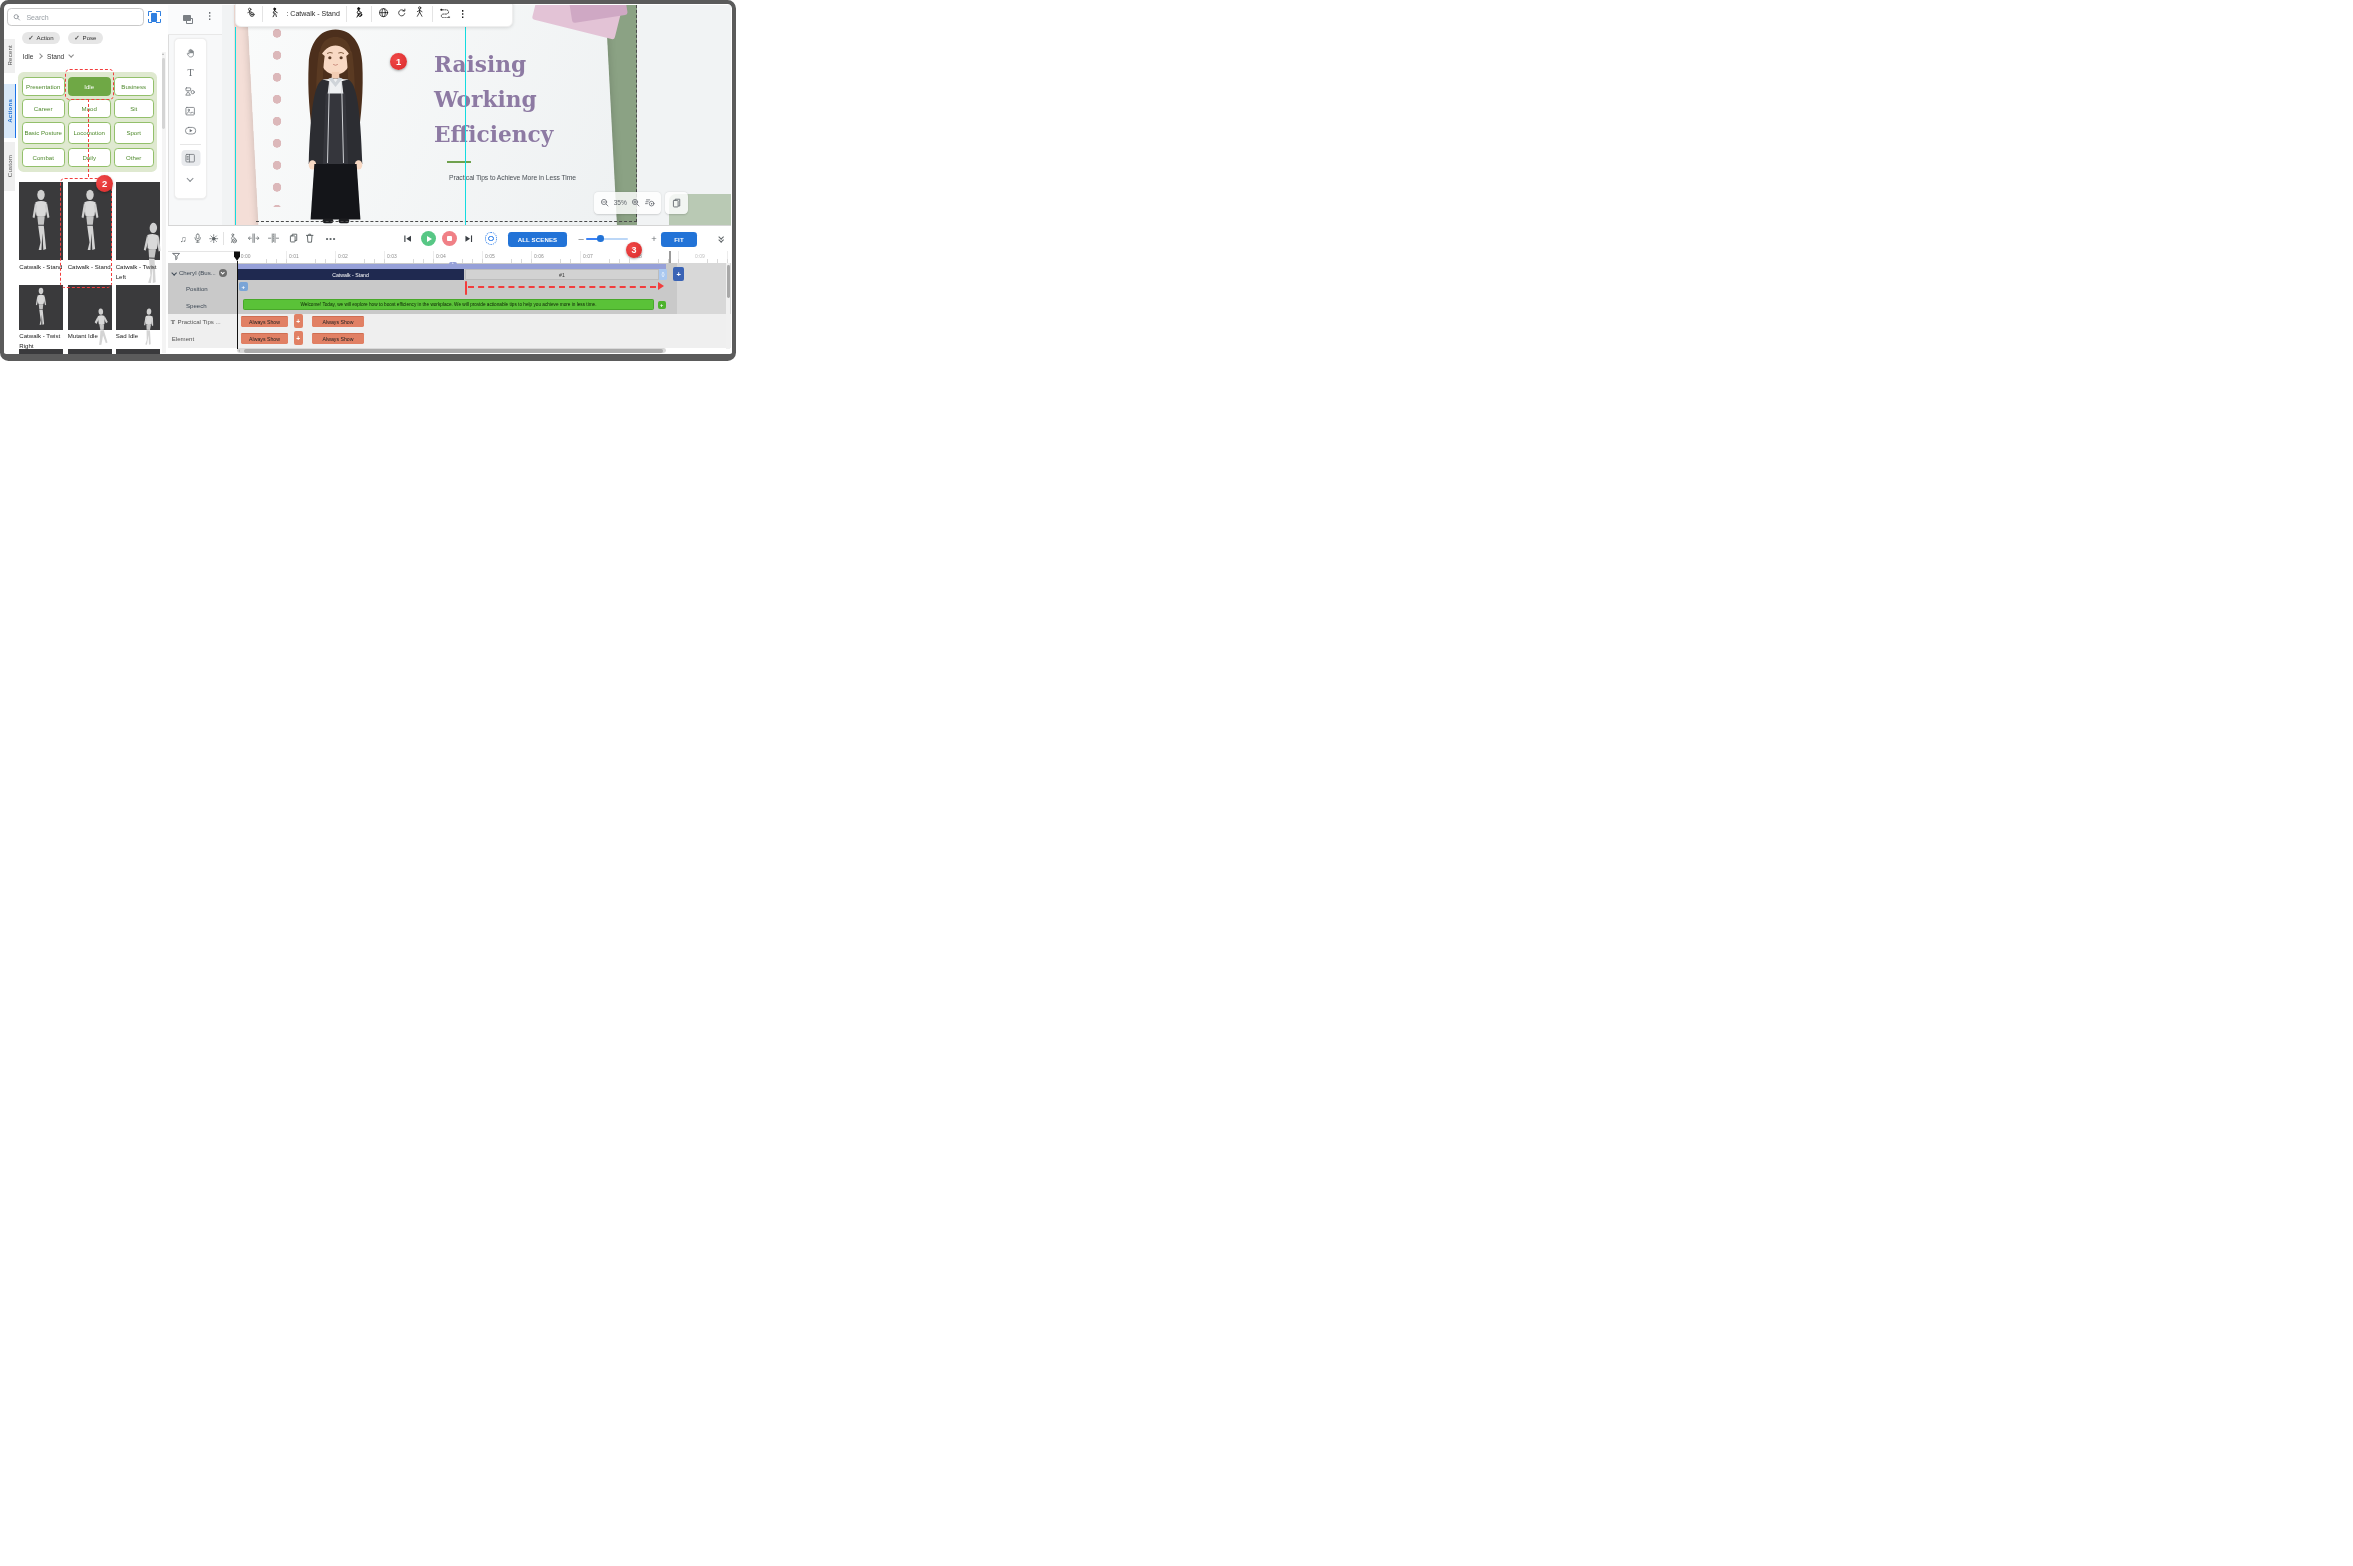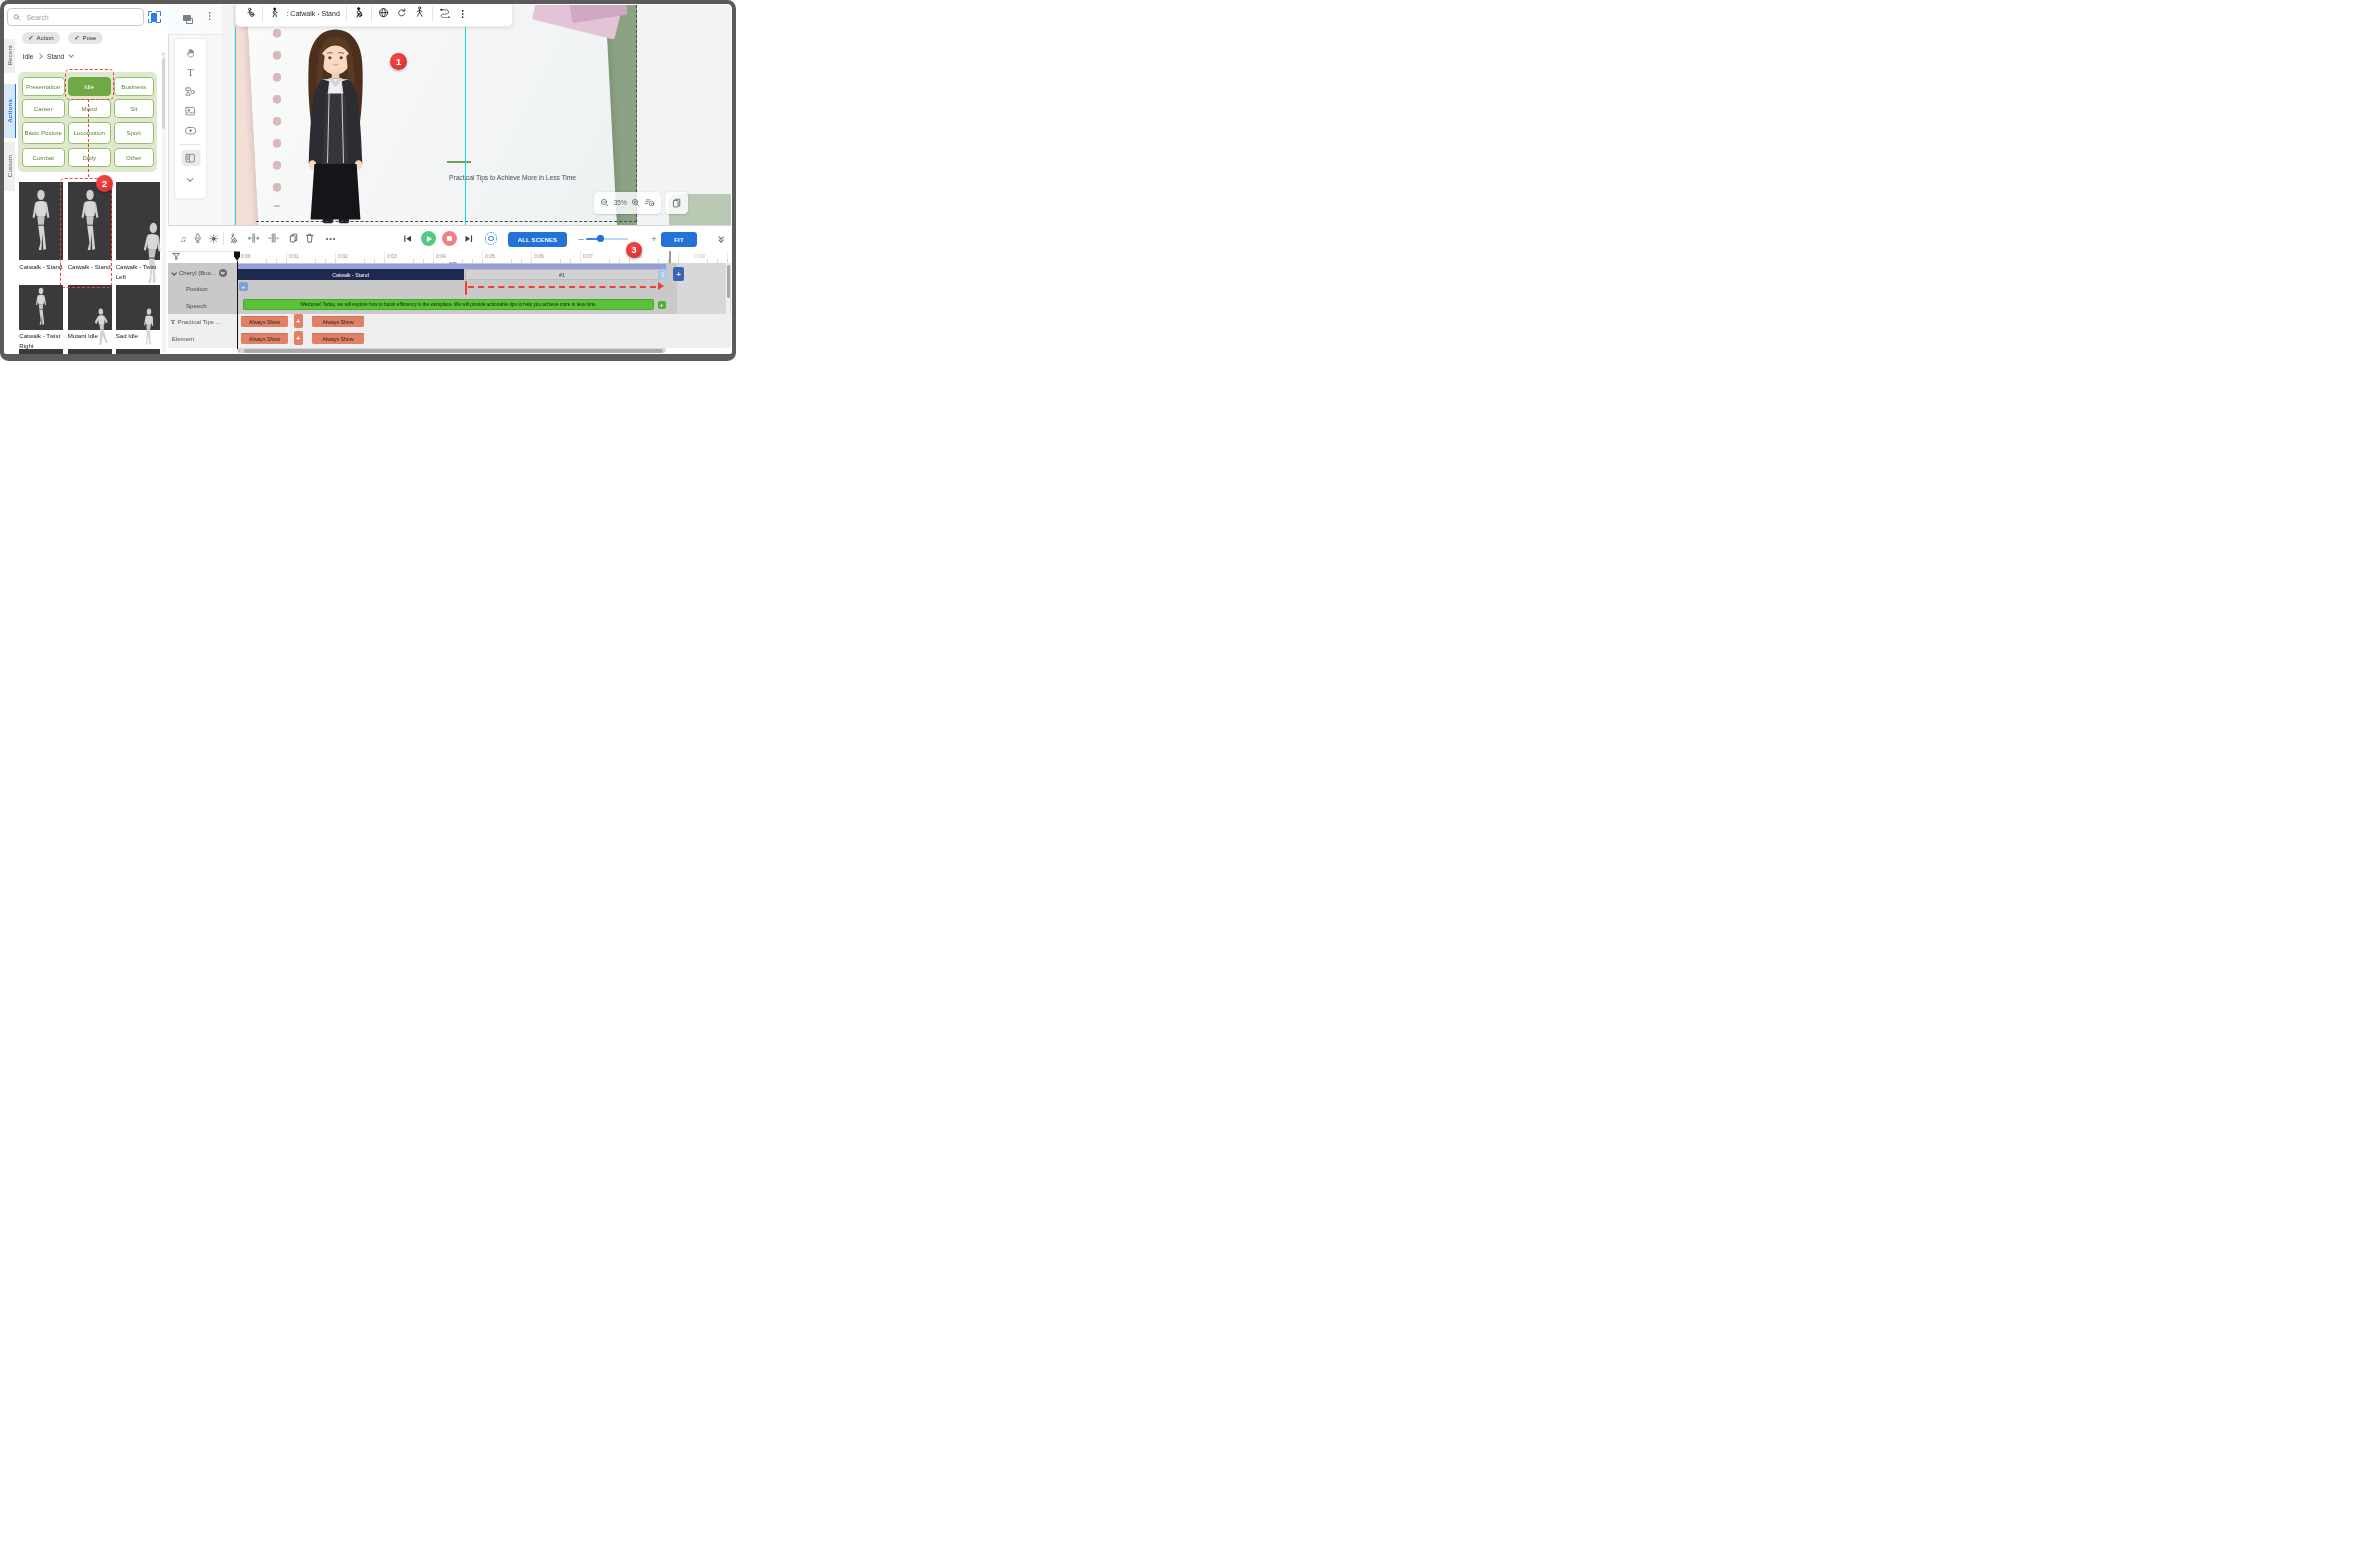--- a/index.html
+++ b/index.html
@@ -91,20 +91,25 @@
     <div class="abs" style="left:285px;top:0;width:131px;height:220px;background:#8ba284;"></div>
     <div class="abs" style="left:448px;top:189px;width:75px;height:38px;background:#b9c9b4;border-radius:6.6px;"></div>
 
     <div class="abs" style="left:32px;top:-13px;width:358px;height:249px;background:linear-gradient(120deg,#fafbfb,#eef1f2);transform:rotate(-3deg);box-shadow:0 2.8px 8.5px rgba(0,0,0,.18);"></div>
 
     <div class="abs" style="left:314px;top:-12.2px;width:85px;height:37px;background:#e3c3d6;transform:rotate(14deg);border-radius:2.8px;"></div>
     <div class="abs" style="left:349px;top:-14px;width:56px;height:28px;background:#cfa8c4;transform:rotate(-9deg);border-radius:2.8px;"></div>
 
     <div class="abs" style="left:51px;top:23.5px;width:10.4px;height:179px;background:radial-gradient(circle 4.7px at 5.2px 5.2px,#dcb8ba 4.2px,transparent 4.7px);background-size:10.4px 22px;background-repeat:repeat-y;"></div>
 
+    <div class="abs" style="left:213px;top:42px;width:160px;font-family:'DejaVu Serif',serif;font-weight:bold;font-size:21.7px;line-height:35px;color:#8d7aa3;">
+      <div>Raising</div>
+      <div>Working</div>
+      <div>Efficiency</div>
+    </div>
     <div class="abs" style="left:226px;top:156px;width:23.5px;height:2.8px;background:#6fa14e;"></div>
     <div class="abs" style="left:207px;top:169px;width:169px;text-align:center;font-size:6.8px;color:#4a5056;letter-spacing:-0.1px;">Practical Tips to Achieve More in Less Time</div>
 
     <svg class="abs" style="left:65px;top:18px;z-index:12;" width="99" height="203" viewBox="0 0 210 432">
       <path d="M105 14 C70 14 50 44 48 86 C45 140 50 200 58 248 L152 248 C160 200 165 140 162 86 C160 44 140 14 105 14 Z" fill="#4c2f1c"></path>
       <ellipse cx="105" cy="72" rx="33" ry="38" fill="#f8d9c4"></ellipse>
       <path d="M105 30 C80 30 70 52 72 74 C80 56 92 48 105 48 C118 48 130 56 138 74 C140 52 130 30 105 30 Z" fill="#5a3a22"></path>
       <path d="M70 60 C62 110 62 180 70 250 L84 250 C76 180 76 110 82 70 Z" fill="#5a3a22"></path>
       <path d="M140 60 C148 110 148 180 140 250 L126 250 C134 180 134 110 128 70 Z" fill="#5a3a22"></path>
       <circle cx="93" cy="74" r="3.4" fill="#5b3a25"></circle>

